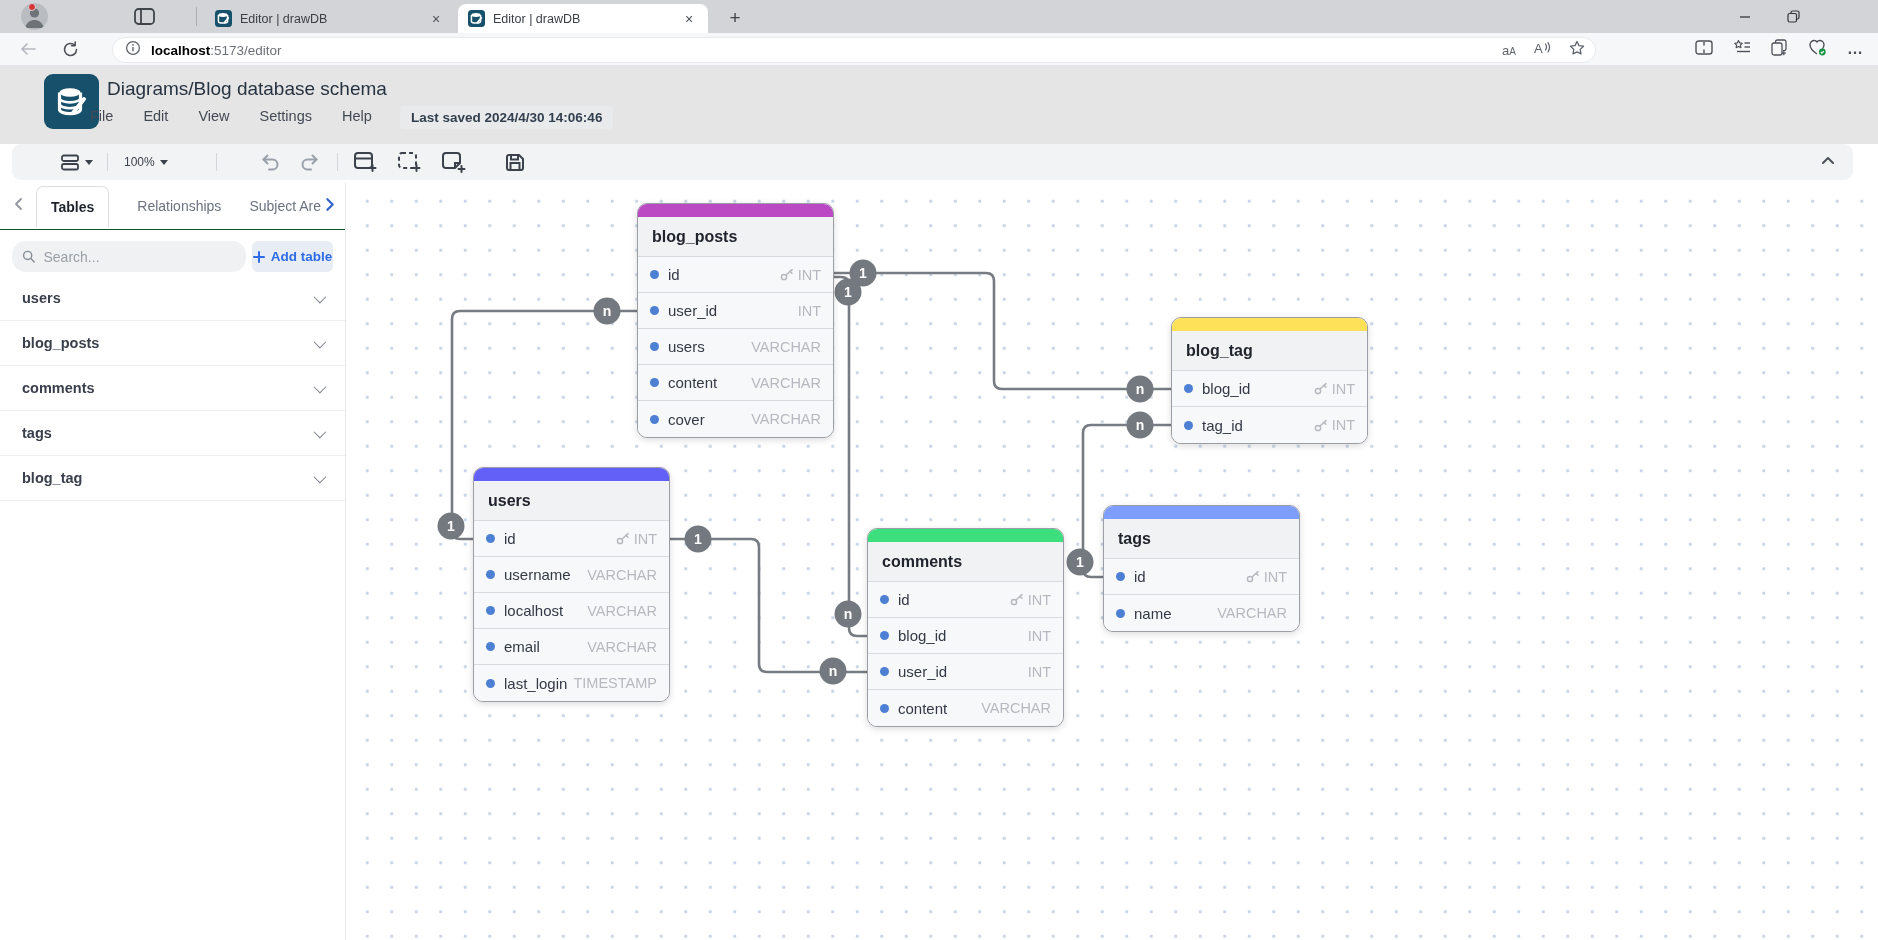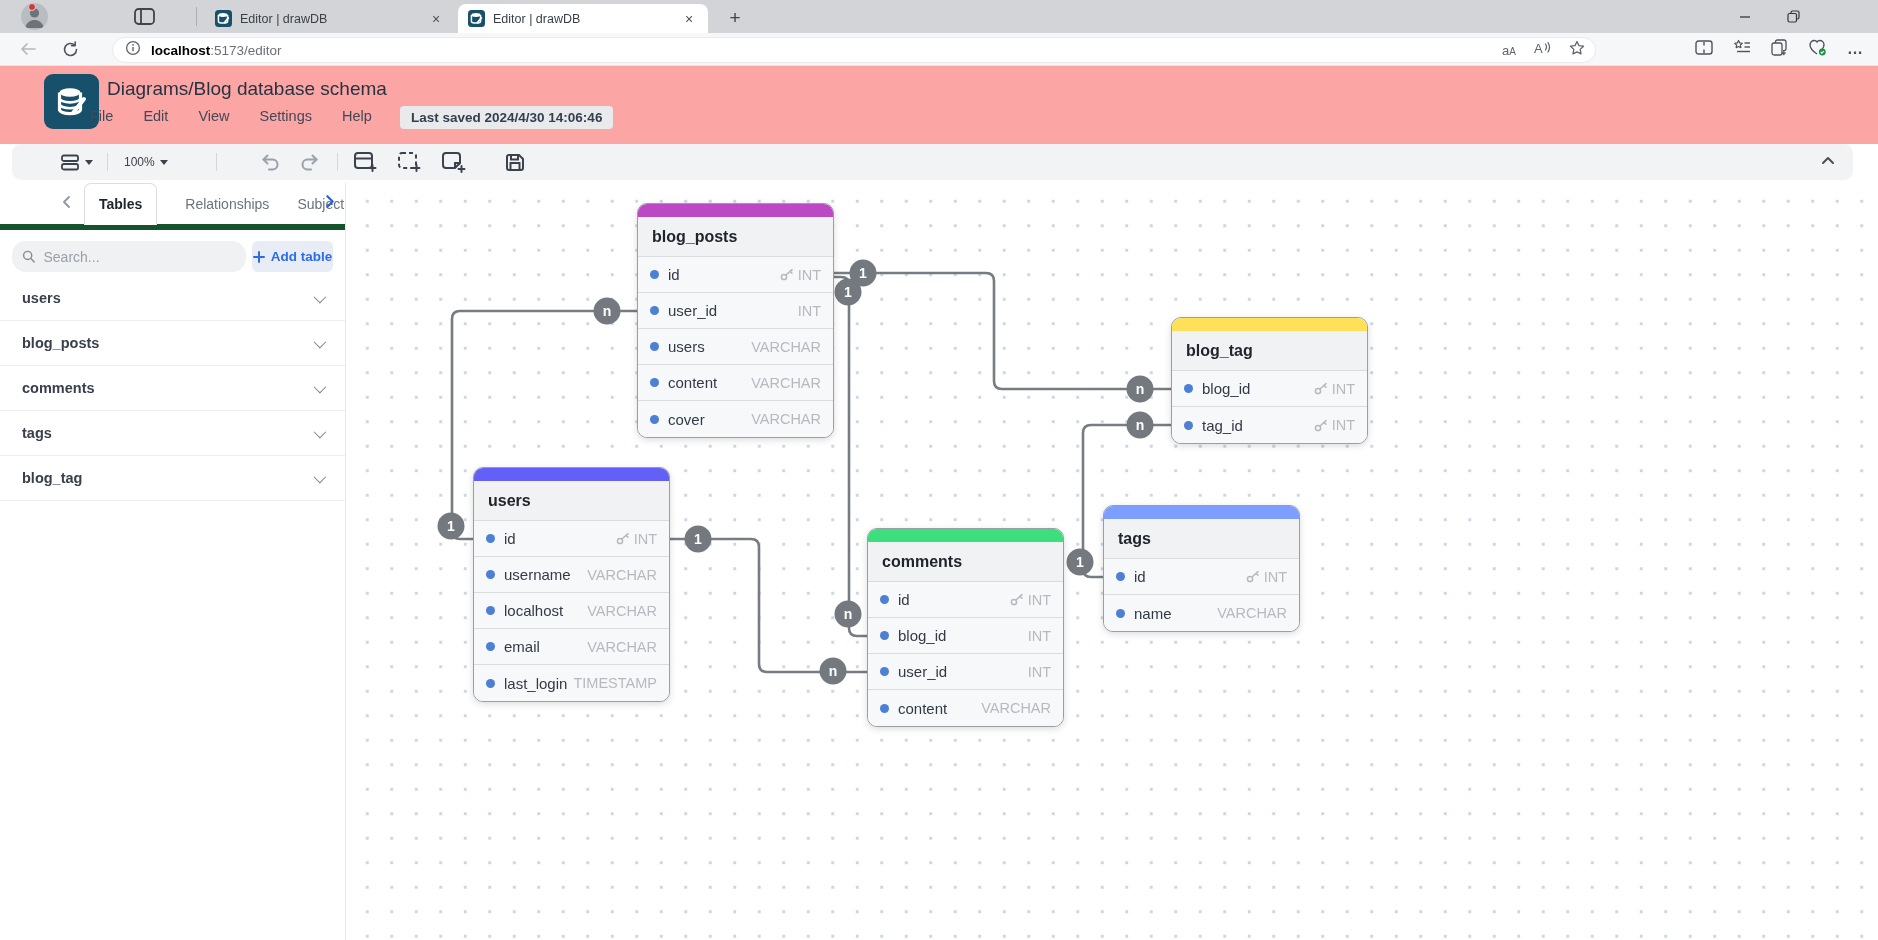--- a/index.html
+++ b/index.html
@@ -27,39 +27,39 @@
   .refresh { margin-left:14px; color:#4e535a; }
   .addrpill { position:absolute; left:112px; top:4px; width:1484px; height:26px; background:#fff; border:1px solid #e8eaed; border-radius:13px; display:flex; align-items:center; }
   .info-ic { margin-left:12px; color:#5f646b; }
   .urltext { margin-left:10px; font-size:13.5px; }
   .urlhost { color:#000000; font-weight:700; }
   .urlpath { color:#6b7077; }
   .pill-right { position:absolute; right:10px; display:flex; gap:18px; align-items:center; color:#5f646b; }
   .outer-icons { position:absolute; right:14px; display:flex; gap:20px; align-items:center; color:#4e535a; }
 
   
-  .appheader { position:relative; height:78px; background:#fca5a5; }
+  .appheader { position:relative; height:78px; background:#e5e5e5; }
   .logo { position:absolute; left:44px; top:8px; width:55px; height:55px; background:#17506a; border-radius:9px; display:flex; align-items:center; justify-content:center; }
   .apptitle { position:absolute; left:107px; top:12px; font-size:19px; color:#273341; }
   .menurow { position:absolute; left:90px; top:42px; display:flex; gap:30px; font-size:14.5px; color:#424954; }
   .menurow span { cursor:default; }
   .lastsaved { position:absolute; left:400px; top:40px; background:#e9eaec; border-radius:4px; padding:4px 11px; font-size:13.5px; font-weight:700; color:#333f4d; }
 
   
   .toolbar { position:absolute; left:12px; top:144px; width:1841px; height:36px; background:#f2f3f5; border-radius:9px; display:flex; align-items:center; color:#3c424b; }
   .tb-sep { width:1px; height:18px; background:#d4d6da; margin:0 14px; }
   .tb-item { display:flex; align-items:center; gap:5px; }
   .zoomlabel { font-size:12px; color:#3c424b; }
   .caret { width:0; height:0; border-left:4.5px solid transparent; border-right:4.5px solid transparent; border-top:5px solid #3c424b; }
   .tb-muted { color:#9aa1aa; }
   .tb-collapse { position:absolute; right:16px; top:8px; color:#4b5159; }
 
   
   .sidebar { position:absolute; left:0; top:183px; width:345px; height:757px; background:#fff; }
-  .side-tabs { position:relative; height:47px; border-bottom:6px solid #14532d; display:flex; align-items:center;padding-left:48px; }
+  .side-tabs { position:relative; height:47px; border-bottom:1px solid #14532d; display:flex; align-items:center; }
   .tab-scroll-l { margin-left:12px; color:#9097a0; }
   .stab { font-size:14px; color:#6b7280; padding:0 14px; height:41px; display:flex; align-items:center; white-space:nowrap; }
   .stab.active { background:#fff; border:1px solid #dcdfe2; border-bottom:1px solid #fff; border-radius:7px 7px 0 0; margin-bottom:-1px; height:42px; color:#1f242c; font-weight:700; margin-left:10px; }
   .stab.clip { max-width:96px; overflow:hidden; }
   .tab-scroll-r { position:absolute; right:8px; color:#2e62c9; }
   .searchrow { display:flex; align-items:center; margin:11px 12px 0 12px; gap:6px; }
   .searchbox { flex:1; height:31px; background:#eff1f3; border-radius:14px; display:flex; align-items:center; padding:0 10px; gap:8px; color:#9aa0a8; }
   .searchbox input { border:0; outline:0; background:transparent; font-size:14px; color:#333; width:100%; font-family:"Liberation Sans",sans-serif; }
   .searchbox input::placeholder { color:#9aa0a8; }
   .addtable { width:81px; height:31px; background:#e8edf5; border-radius:6px; display:flex; align-items:center; justify-content:center; gap:6px; color:#2e6be6; font-size:13.5px; font-weight:700; cursor:pointer; }

